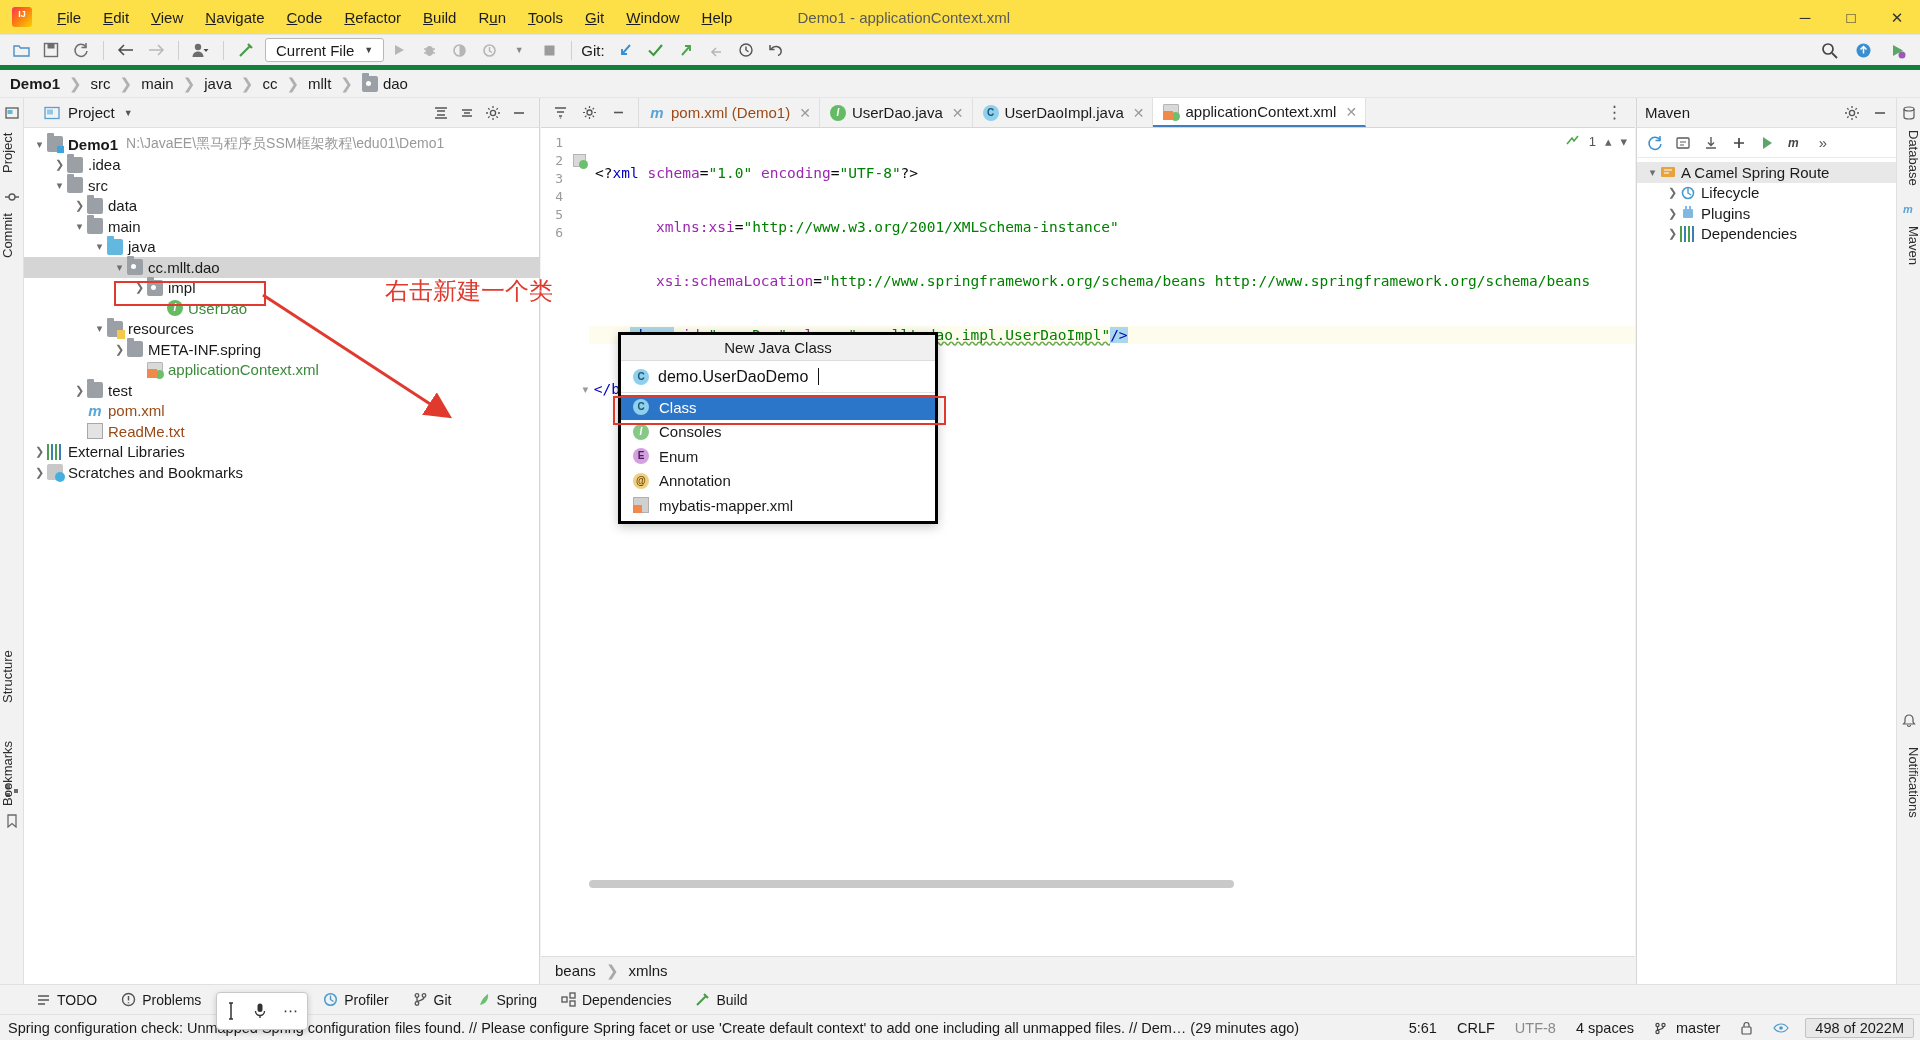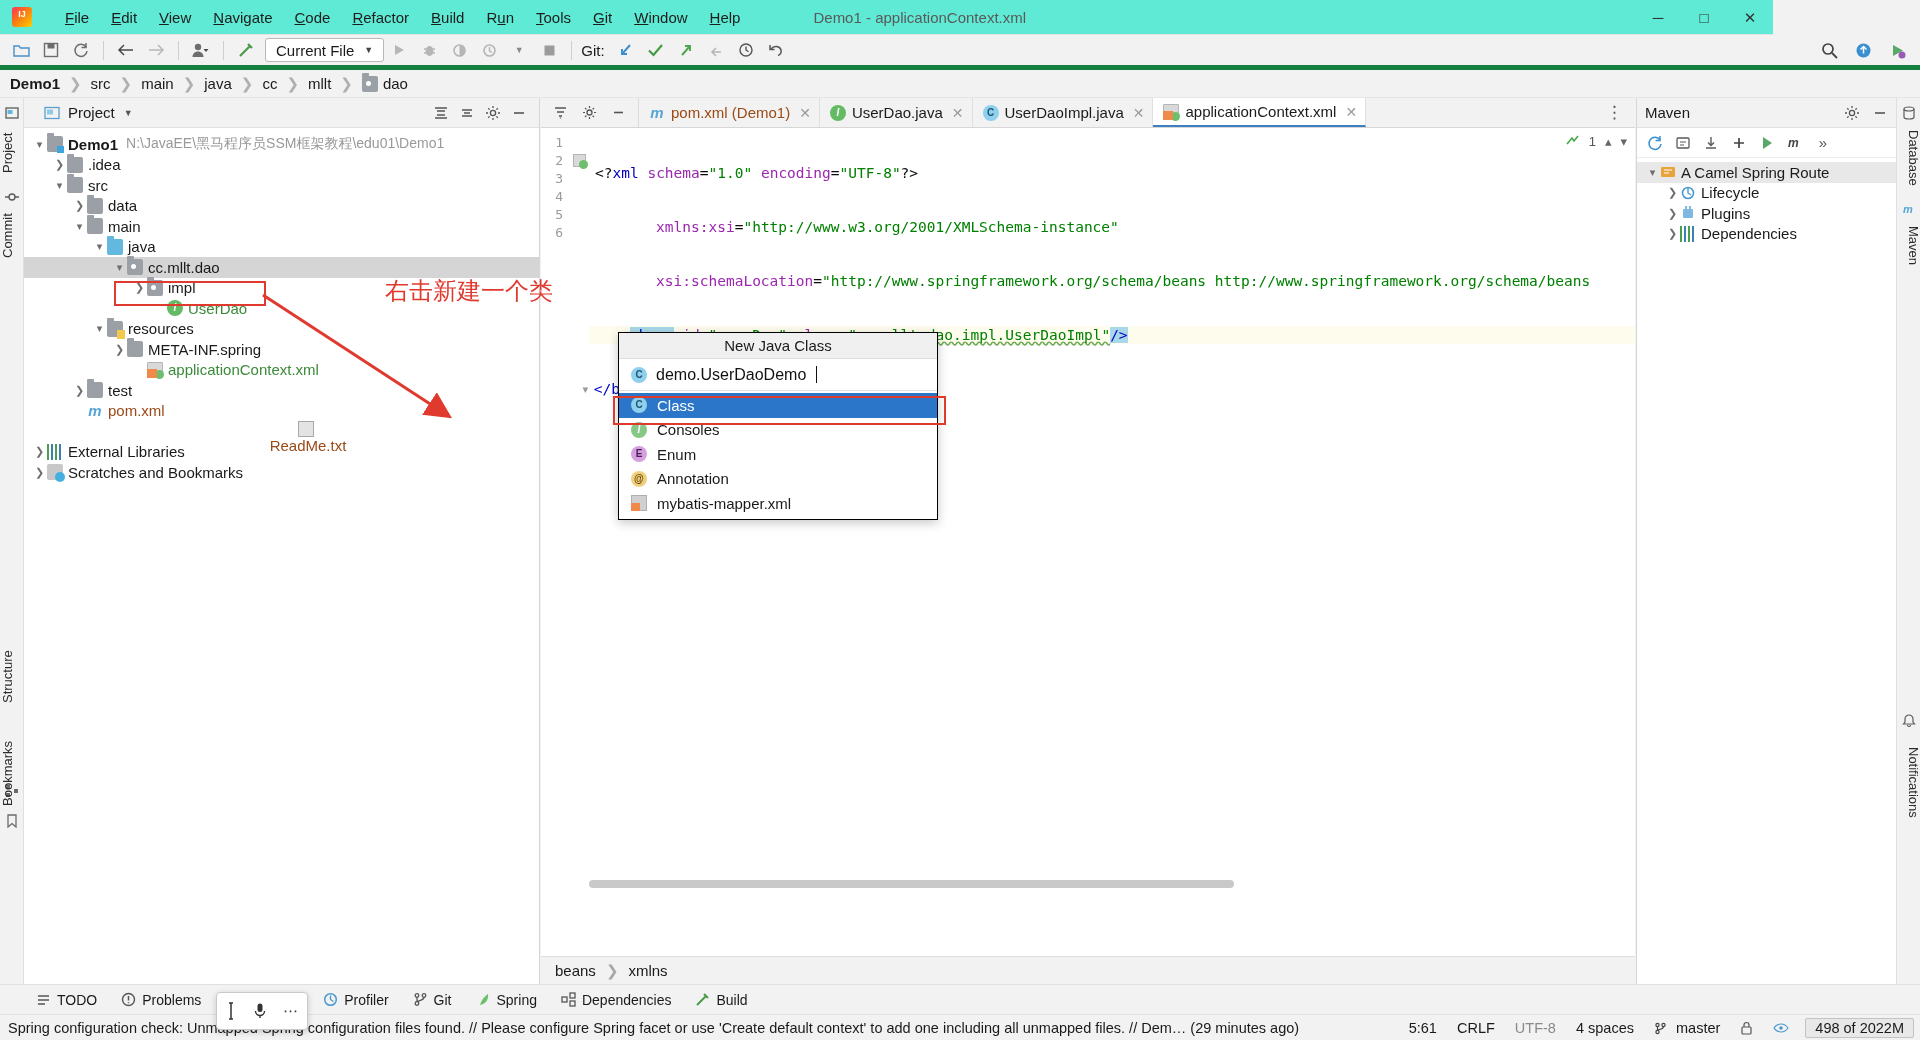--- a/index.html
+++ b/index.html
@@ -8,24 +8,23 @@
     font-family: "Liberation Sans", sans-serif;
     font-size: 15px;
     background: #f2f2f2;
     color: #1a1a1a;
     overflow: hidden;
   }
   #app { position: relative; width: 1920px; height: 1040px; }
 
   
   .titlebar {
-    position: absolute; top: 0; left: 0; width: 1773px; height: 35px;
-    background: #5eead4; display: flex; align-items: center;
+    position: absolute; top: 0; left: 0; width: 1920px; height: 35px;
+    background: #fde047; display: flex; align-items: center;
     border-bottom: 1px solid #e3e3e3;
-    gap: 8px;
   }
   .app-logo {
     width: 20px; height: 20px; margin-left: 12px; margin-right: 14px;
     background: linear-gradient(135deg,#fe315d 0%,#f97a12 45%,#fcd000 100%);
     border-radius: 3px; position: relative; flex: none;
   }
   .app-logo::after {
     content: "IJ"; position: absolute; left: 0; right: 0; top: 2px;
     text-align: center; font-size: 9px; font-weight: bold; color: #fff;
     font-family: "Liberation Sans", sans-serif;
@@ -238,21 +237,21 @@
   }
   .mv-tb { width: 24px; height: 24px; display:flex; align-items:center; justify-content:center; border-radius:3px; }
   .mv-row {
     height: 20.5px; display: flex; align-items: center; font-size: 15px;
     padding-left: 6px; white-space: nowrap;
   }
 
   
   .njc {
     position: absolute; left: 618px; top: 332px; width: 320px;
-    background: #fff; border: 1px solid #000000;
+    background: #fff; border: 3px solid #000000;
     box-shadow: 0 3px 10px rgba(0,0,0,0.22); z-index: 40;
   }
   .njc-title {
     height: 26px; background: #f0f0f0; border-bottom: 1px solid #dcdcdc;
     display: flex; align-items: center; justify-content: center;
     font-size: 15px; color: #1a1a1a;
   }
   .njc-input {
     height: 32px; display: flex; align-items: center; gap: 9px; padding: 0 12px;
     border-bottom: 1px solid #e2e2e2; background:#fff;
@@ -682,21 +681,21 @@
         <span class="ic ic-folder"></span>
         <span class="tlabel">test</span>
       </div>
 
       <div class="trow" style="padding-left:48px;">
         <span class="arrow"></span>
         <span class="ic ic-m" style="text-align:center;">m</span>
         <span class="tlabel orange-txt">pom.xml</span>
       </div>
 
-      <div class="trow" style="padding-left:48px;flex-direction:column;">
+      <div class="trow" style="padding-left:48px;">
         <span class="arrow"></span>
         <span class="ic ic-txt"></span>
         <span class="tlabel orange-txt">ReadMe.txt</span>
       </div>
 
       <div class="trow" style="padding-left:8px;">
         <span class="arrow">❯</span>
         <span class="ic ic-lib"></span>
         <span class="tlabel">External Libraries</span>
       </div>

